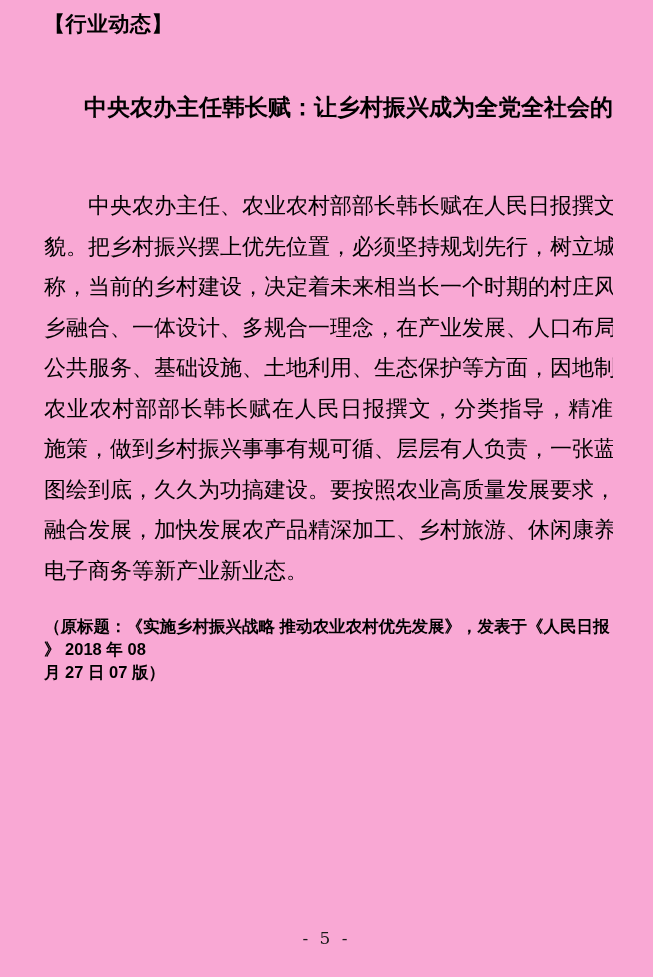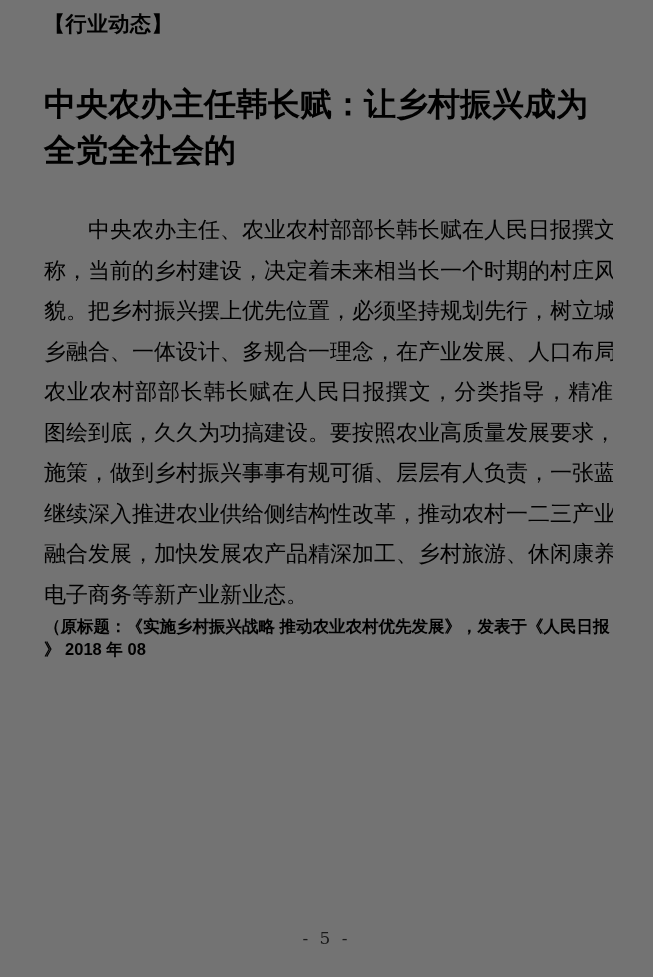--- a/index.html
+++ b/index.html
@@ -2,64 +2,65 @@
 <html><head>
 <meta charset="utf-8">
 <style>
   * { margin: 0; padding: 0; box-sizing: border-box; }
   html, body { background: #e8e8e8; }
   .page {
     position: relative;
     width: 653px;
     height: 977px;
     margin: 0 auto;
-    background: #737373;
+    background: #f9a8d4;
     color: #000000;
     padding-left: 44px;
     padding-right: 40px;
     overflow: hidden;
   }
   .doc-header {
     padding-top: 11px;
     font-family: "Liberation Sans", "DejaVu Sans", sans-serif;
     font-weight: 600;
     font-size: 21px;
     line-height: 25px;
     letter-spacing: 0.5px;
     text-align: left;
   }
   .doc-title {
     margin-top: 48px;
-    font-family: Liberation Mono, monospace;
+    font-family: Liberation Sans, sans-serif;
     font-weight: 700;
-    font-size: 32px;
+    font-size: 23px;
     line-height: 46px;
-    text-align: left;
+    text-align: right;
   }
   .doc-body {
-    margin-top: 34px;
+    margin-top: 56px;
     font-family: "Liberation Serif", "DejaVu Serif", serif;
     font-weight: 400;
     font-size: 22px;
     line-height: 40.5px;
     text-align: justify;
   }
   .body-line {
     text-align: justify;
     text-align-last: justify;
     height: 40.5px;
     overflow: hidden;
     white-space: nowrap;
   }
   .body-line.indent { text-indent: 44px; }
   .body-line.last {
     text-align-last: left;
     font-family: Liberation Serif, serif;
   }
   .doc-footnote {
+    margin-top: 24px;
     font-family: "Liberation Sans", "DejaVu Sans", sans-serif;
     font-weight: 700;
     font-size: 16.5px;
     line-height: 23px;
     text-align: left;
   }
   .footnote-line { display: block; }
   .page-number {
     position: absolute;
     left: 0;
@@ -79,30 +80,31 @@
 <div class="page">
 
   <div class="doc-header">【行业动态】</div>
 
   <div class="doc-title">
     <div>中央农办主任韩长赋：让乡村振兴成为全党全社会的</div>
   </div>
 
   <div class="doc-body">
     <div class="body-line indent">中央农办主任、农业农村部部长韩长赋在人民日报撰文</div>
+    <div class="body-line">貌。把乡村振兴摆上优先位置，必须坚持规划先行，树立城</div>
     <div class="body-line">称，当前的乡村建设，决定着未来相当长一个时期的村庄风</div>
-    <div class="body-line">貌。把乡村振兴摆上优先位置，必须坚持规划先行，树立城</div>
     <div class="body-line">乡融合、一体设计、多规合一理念，在产业发展、人口布局、</div>
+    <div class="body-line">公共服务、基础设施、土地利用、生态保护等方面，因地制</div>
     <div class="body-line">农业农村部部长韩长赋在人民日报撰文，分类指导，精准</div>
+    <div class="body-line">施策，做到乡村振兴事事有规可循、层层有人负责，一张蓝</div>
     <div class="body-line">图绘到底，久久为功搞建设。要按照农业高质量发展要求，</div>
-    <div class="body-line">施策，做到乡村振兴事事有规可循、层层有人负责，一张蓝</div>
-    <div class="body-line">继续深入推进农业供给侧结构性改革，推动农村一二三产业</div>
     <div class="body-line">融合发展，加快发展农产品精深加工、乡村旅游、休闲康养、</div>
     <div class="body-line last">电子商务等新产业新业态。</div>
   </div>
 
   <div class="doc-footnote">
     <span class="footnote-line">（原标题：《实施乡村振兴战略 推动农业农村优先发展》，发表于《人民日报 》 2018 年 08</span>
+    <span class="footnote-line">月 27 日 07 版）</span>
   </div>
 
   <div class="page-number">- 5 -</div>
 
 </div>
 
 </body></html>

